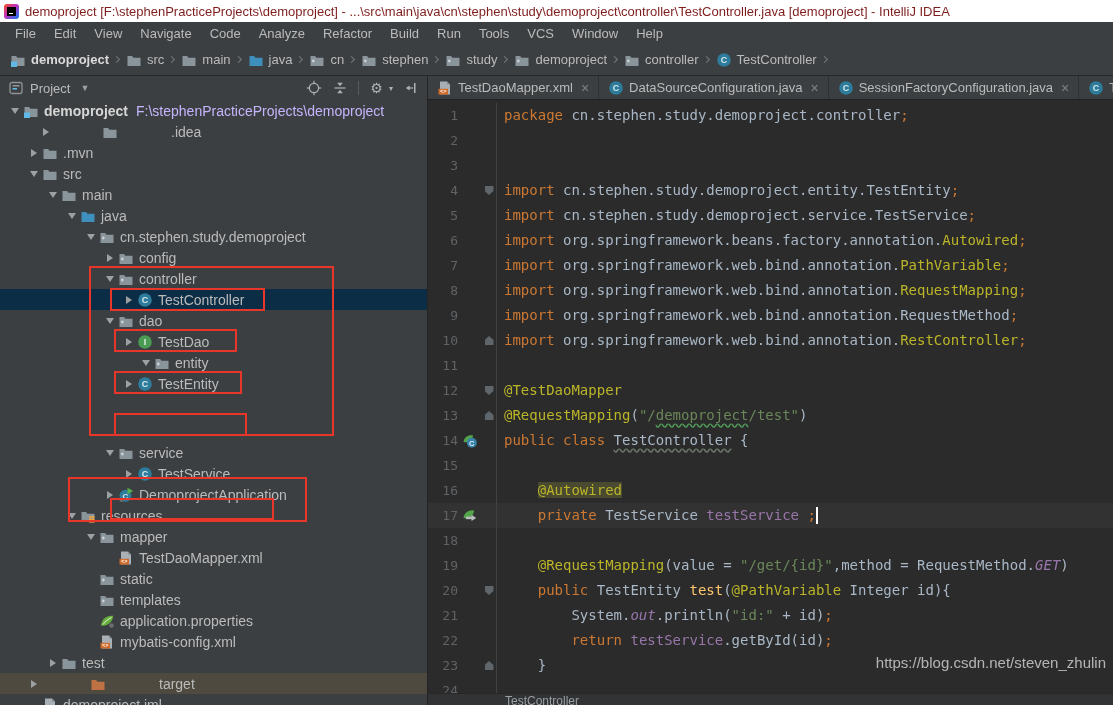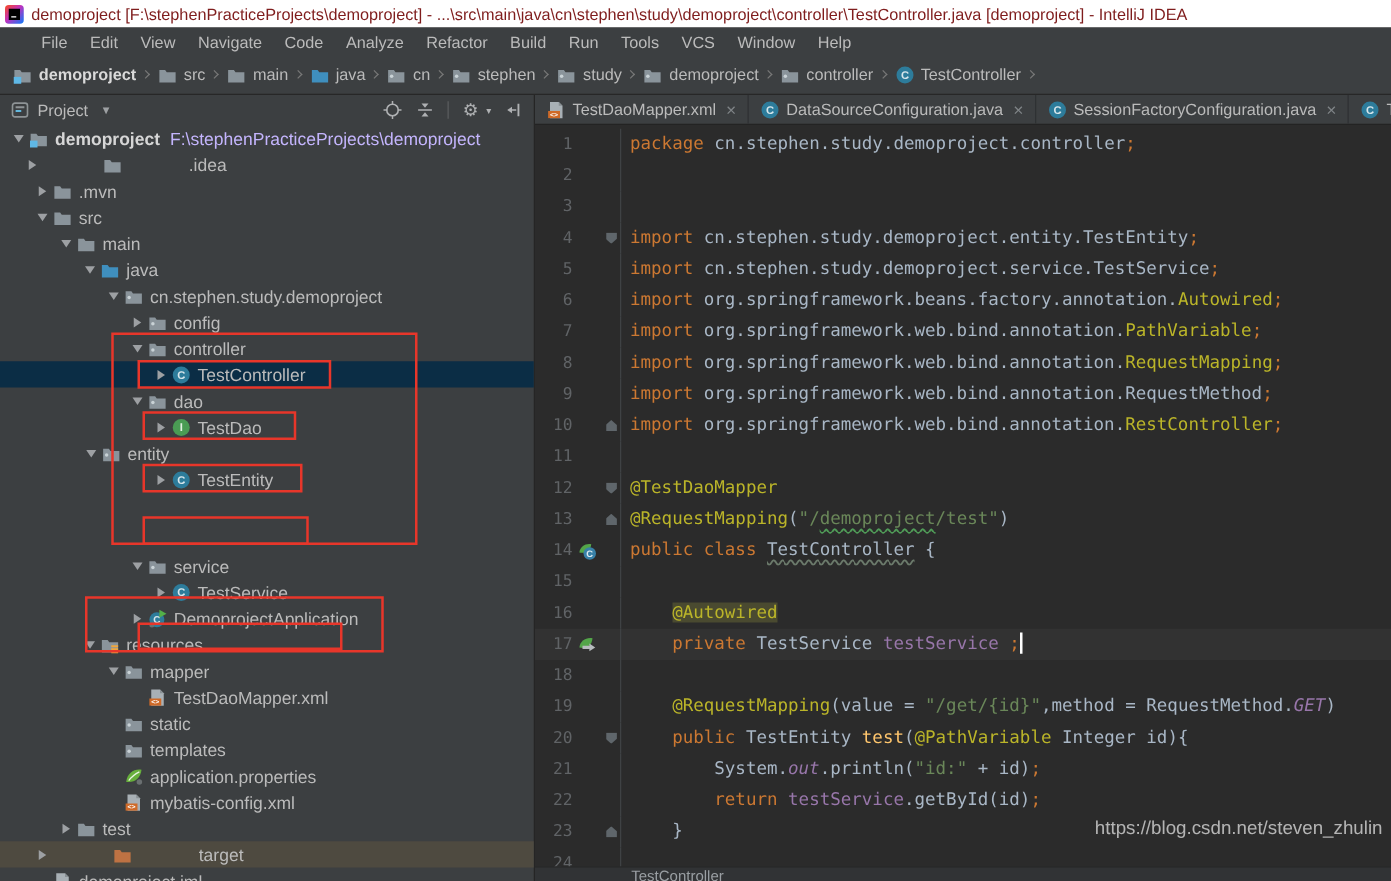--- a/index.html
+++ b/index.html
@@ -8,21 +8,21 @@
 
   
   .titlebar { height:22px; background:#ffffff; display:flex; align-items:center; gap:6px;
               padding-left:4px; font-size:13px; color:#7f1d1d; white-space:nowrap; overflow:hidden; }
   .idea-logo { width:15px; height:15px; border-radius:3px; flex:0 0 15px;
                background:linear-gradient(135deg,#fc4a1a 0%,#c131be 45%,#087cfa 100%); position:relative; }
   .idea-logo::after { content:""; position:absolute; left:3px; top:3px; width:9px; height:9px; background:#000; }
   .idea-logo::before { content:""; position:absolute; left:4.5px; top:9px; width:4px; height:1.5px; background:#fff; z-index:2; }
 
   
-  .menubar { height:22px; background:#3c3f41; display:flex; align-items:flex-start; padding-left:24px;
+  .menubar { height:22px; background:#3c3f41; display:flex; align-items:flex-start; padding-left:6px;
              font-size:13px; color:#bbbbbb; }
   .menu-item { padding:0 9px; height:100%; display:flex; align-items:center; }
 
   
   .navbar { height:32px; background:#3c3f41; border-bottom:1px solid #272727;
             display:flex; align-items:center; padding-left:10px; font-size:13px; color:#bbbbbb; overflow:hidden; }
   .crumb { display:flex; align-items:center; gap:5px; white-space:nowrap; }
   .crumb.bold { font-weight:bold; color:#dadada; }
   .crumb-sep { width:5px; height:5px; border-right:1.5px solid #787878; border-top:1.5px solid #787878;
                transform:rotate(45deg); margin:0 7px 0 5px; flex:0 0 auto; }
@@ -247,21 +247,21 @@
             <span class="row-arrow">
               <span class="tri-down"></span>
             </span>
             <span class="row-icon"><svg width="16" height="16" viewBox="0 0 16 16">
                 <path d="M1.5 4h4.6l1.3 1.7h7.1v8.3h-13z" fill="#8a949b"></path>
                 <rect x="1" y="9.5" width="6" height="5.5" fill="#5fb8e6"></rect>
               </svg></span>
             <span class="row-label bold">demoproject</span>
             <span class="row-path">F:\stephenPracticeProjects\demoproject</span>
           </div>
-          <div class="tree-row" style="padding-left: 17px; gap: 48px;">
+          <div class="tree-row" style="padding-left: 37px; gap: 48px;">
             <span class="row-arrow">
               <span class="tri-right"></span>
             </span>
             <span class="row-icon"><svg width="16" height="16" viewBox="0 0 16 16">
                 <path d="M1.5 4h4.6l1.3 1.7h7.1v8.3h-13z" fill="#8a949b"></path>
               </svg></span>
             <span class="row-label">.idea</span>
           </div>
           <div class="tree-row" style="padding-left: 25px;">
             <span class="row-arrow">
@@ -352,21 +352,21 @@
           <div class="tree-row" style="padding-left: 120px;">
             <span class="row-arrow">
               <span class="tri-right"></span>
             </span>
             <span class="row-icon"><svg width="16" height="16" viewBox="0 0 16 16">
                 <circle cx="8" cy="8" r="6.8" fill="#4a9c54"></circle>
                 <text x="8" y="11.2" font-size="9" font-weight="bold" fill="#e2f0e3" text-anchor="middle" font-family="Liberation Sans,sans-serif">I</text>
               </svg></span>
             <span class="row-label">TestDao</span>
           </div>
-          <div class="tree-row" style="padding-left: 64px;">
+          <div class="tree-row" style="padding-left: 101px; margin-left: 36px;">
             <span class="row-arrow">
               <span class="tri-down"></span>
             </span>
             <span class="row-icon"><svg width="16" height="16" viewBox="0 0 16 16">
                 <path d="M1.5 4h4.6l1.3 1.7h7.1v8.3h-13z" fill="#8a949b"></path>
                 <circle cx="4.3" cy="9" r="1.4" fill="#c9d2d6"></circle>
               </svg></span>
             <span class="row-label">entity</span>
           </div>
           <div class="tree-row" style="padding-left: 120px;">

